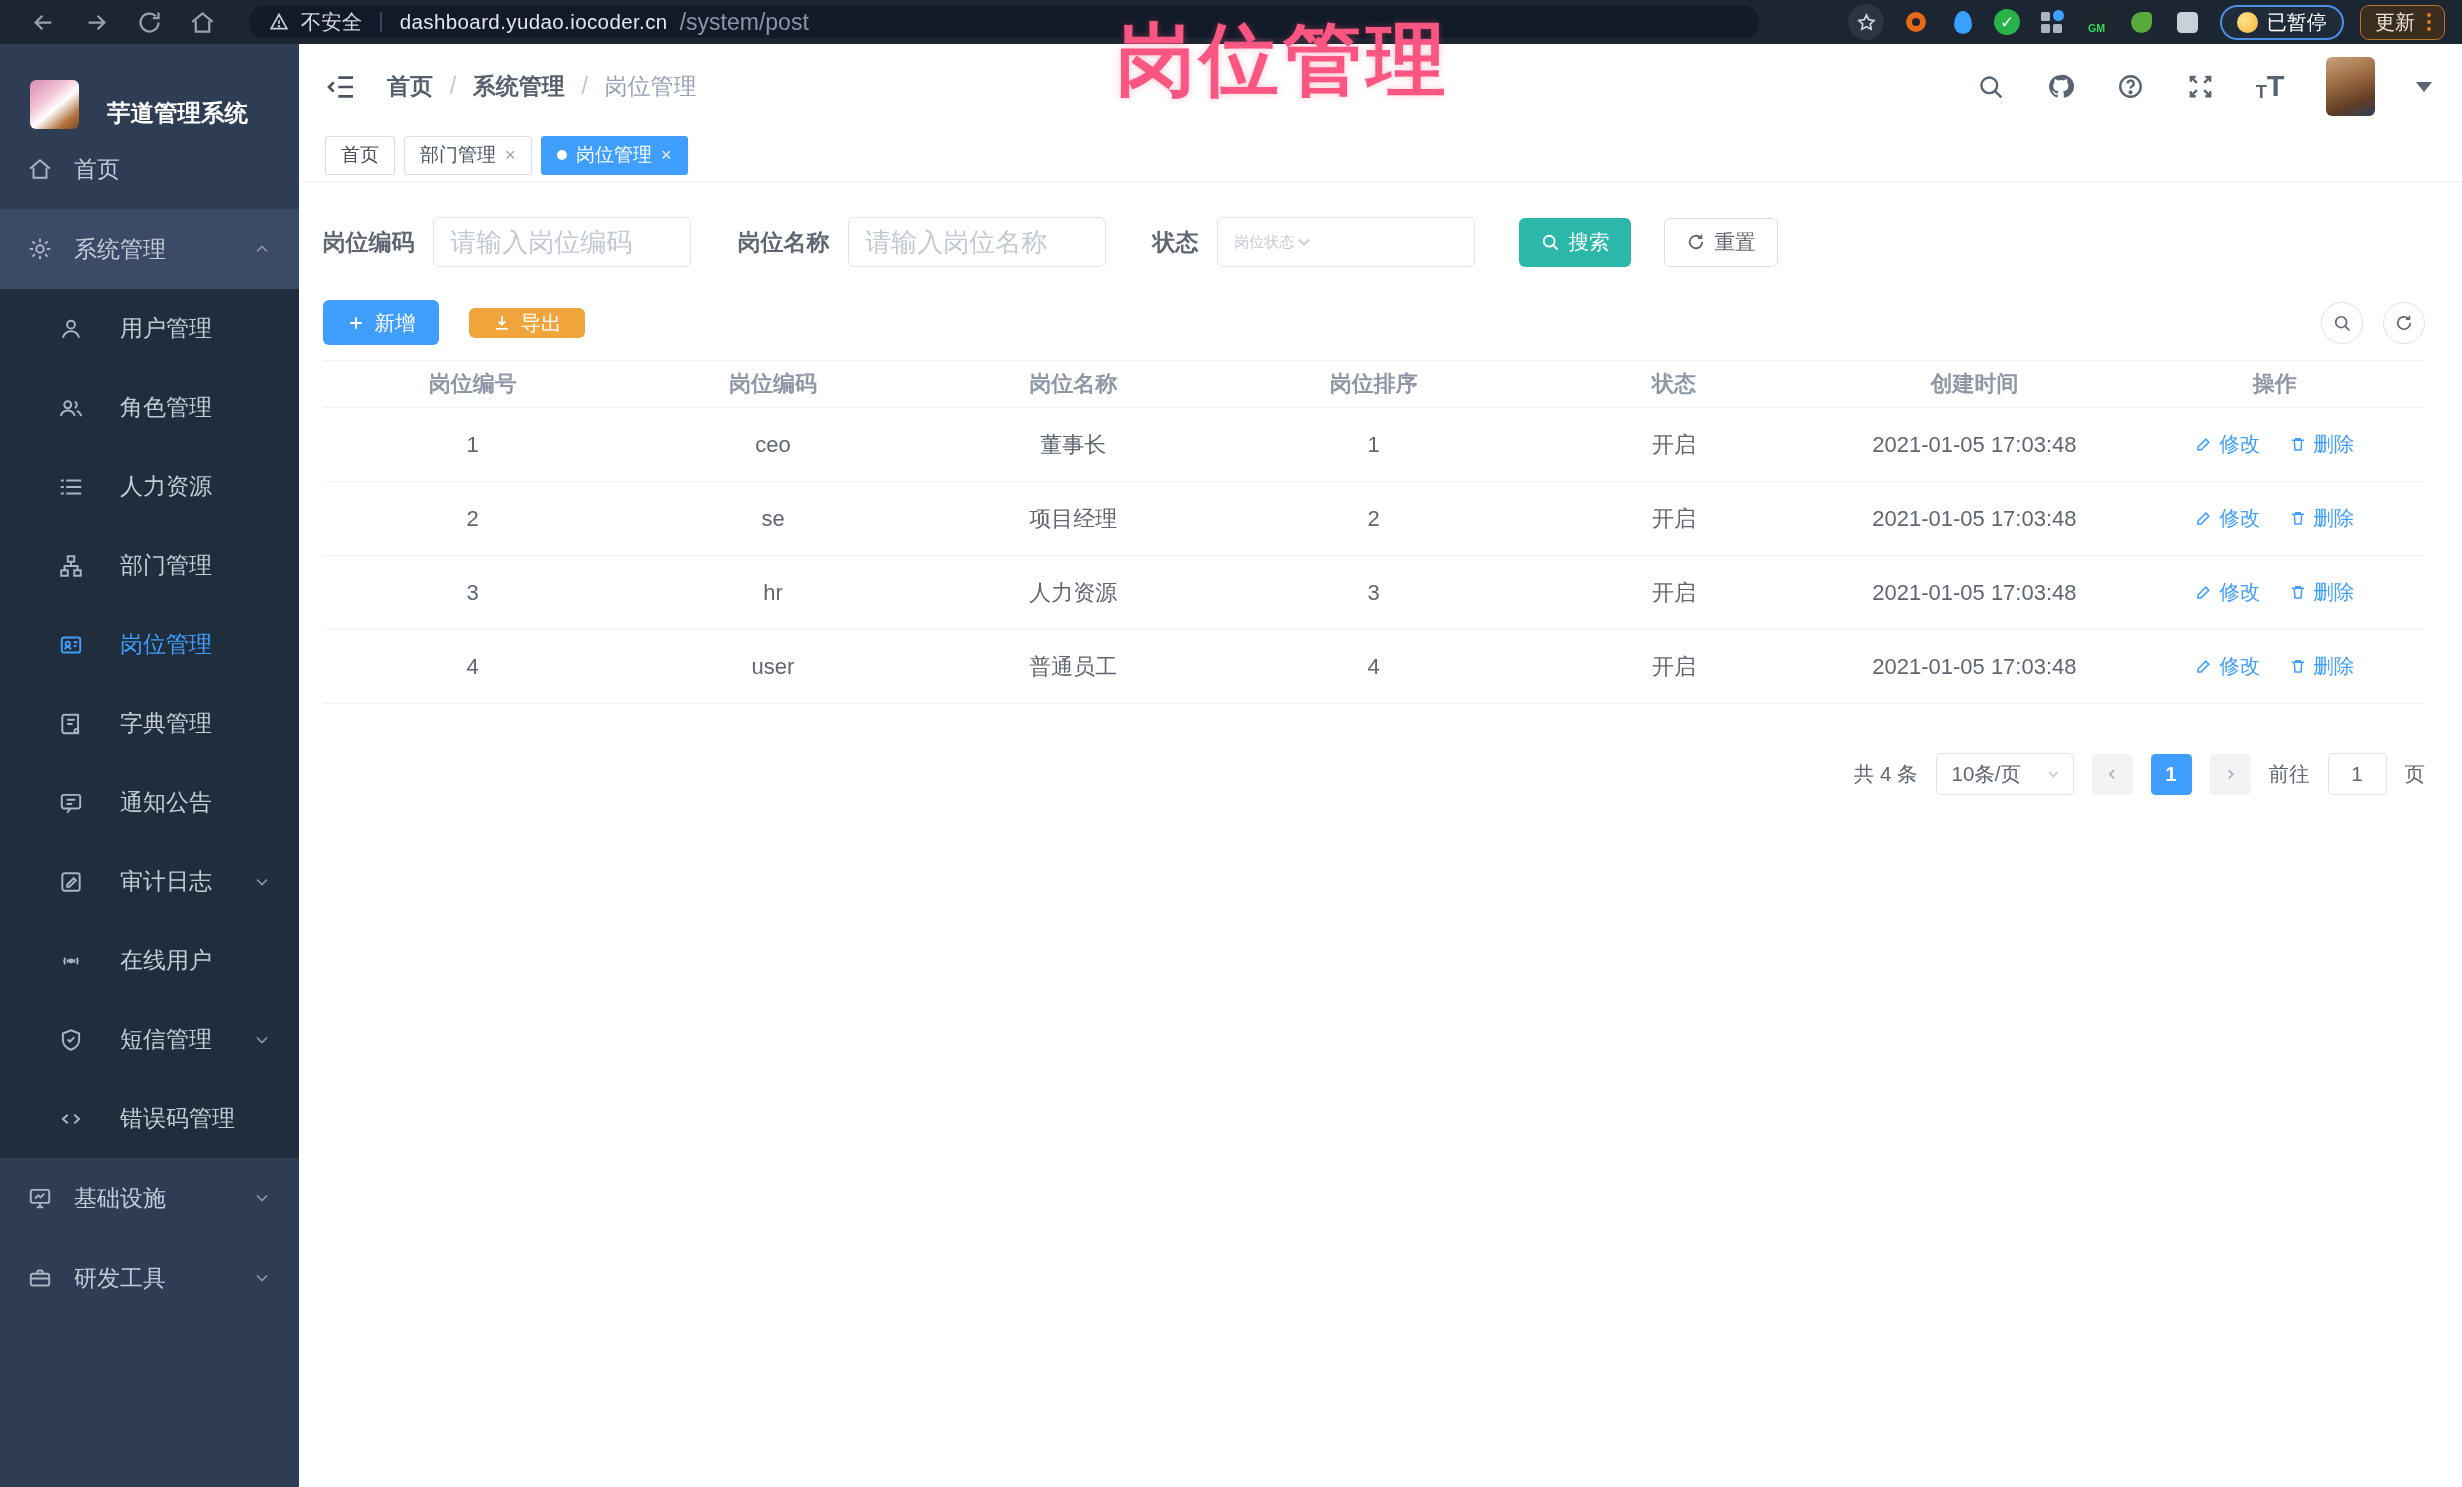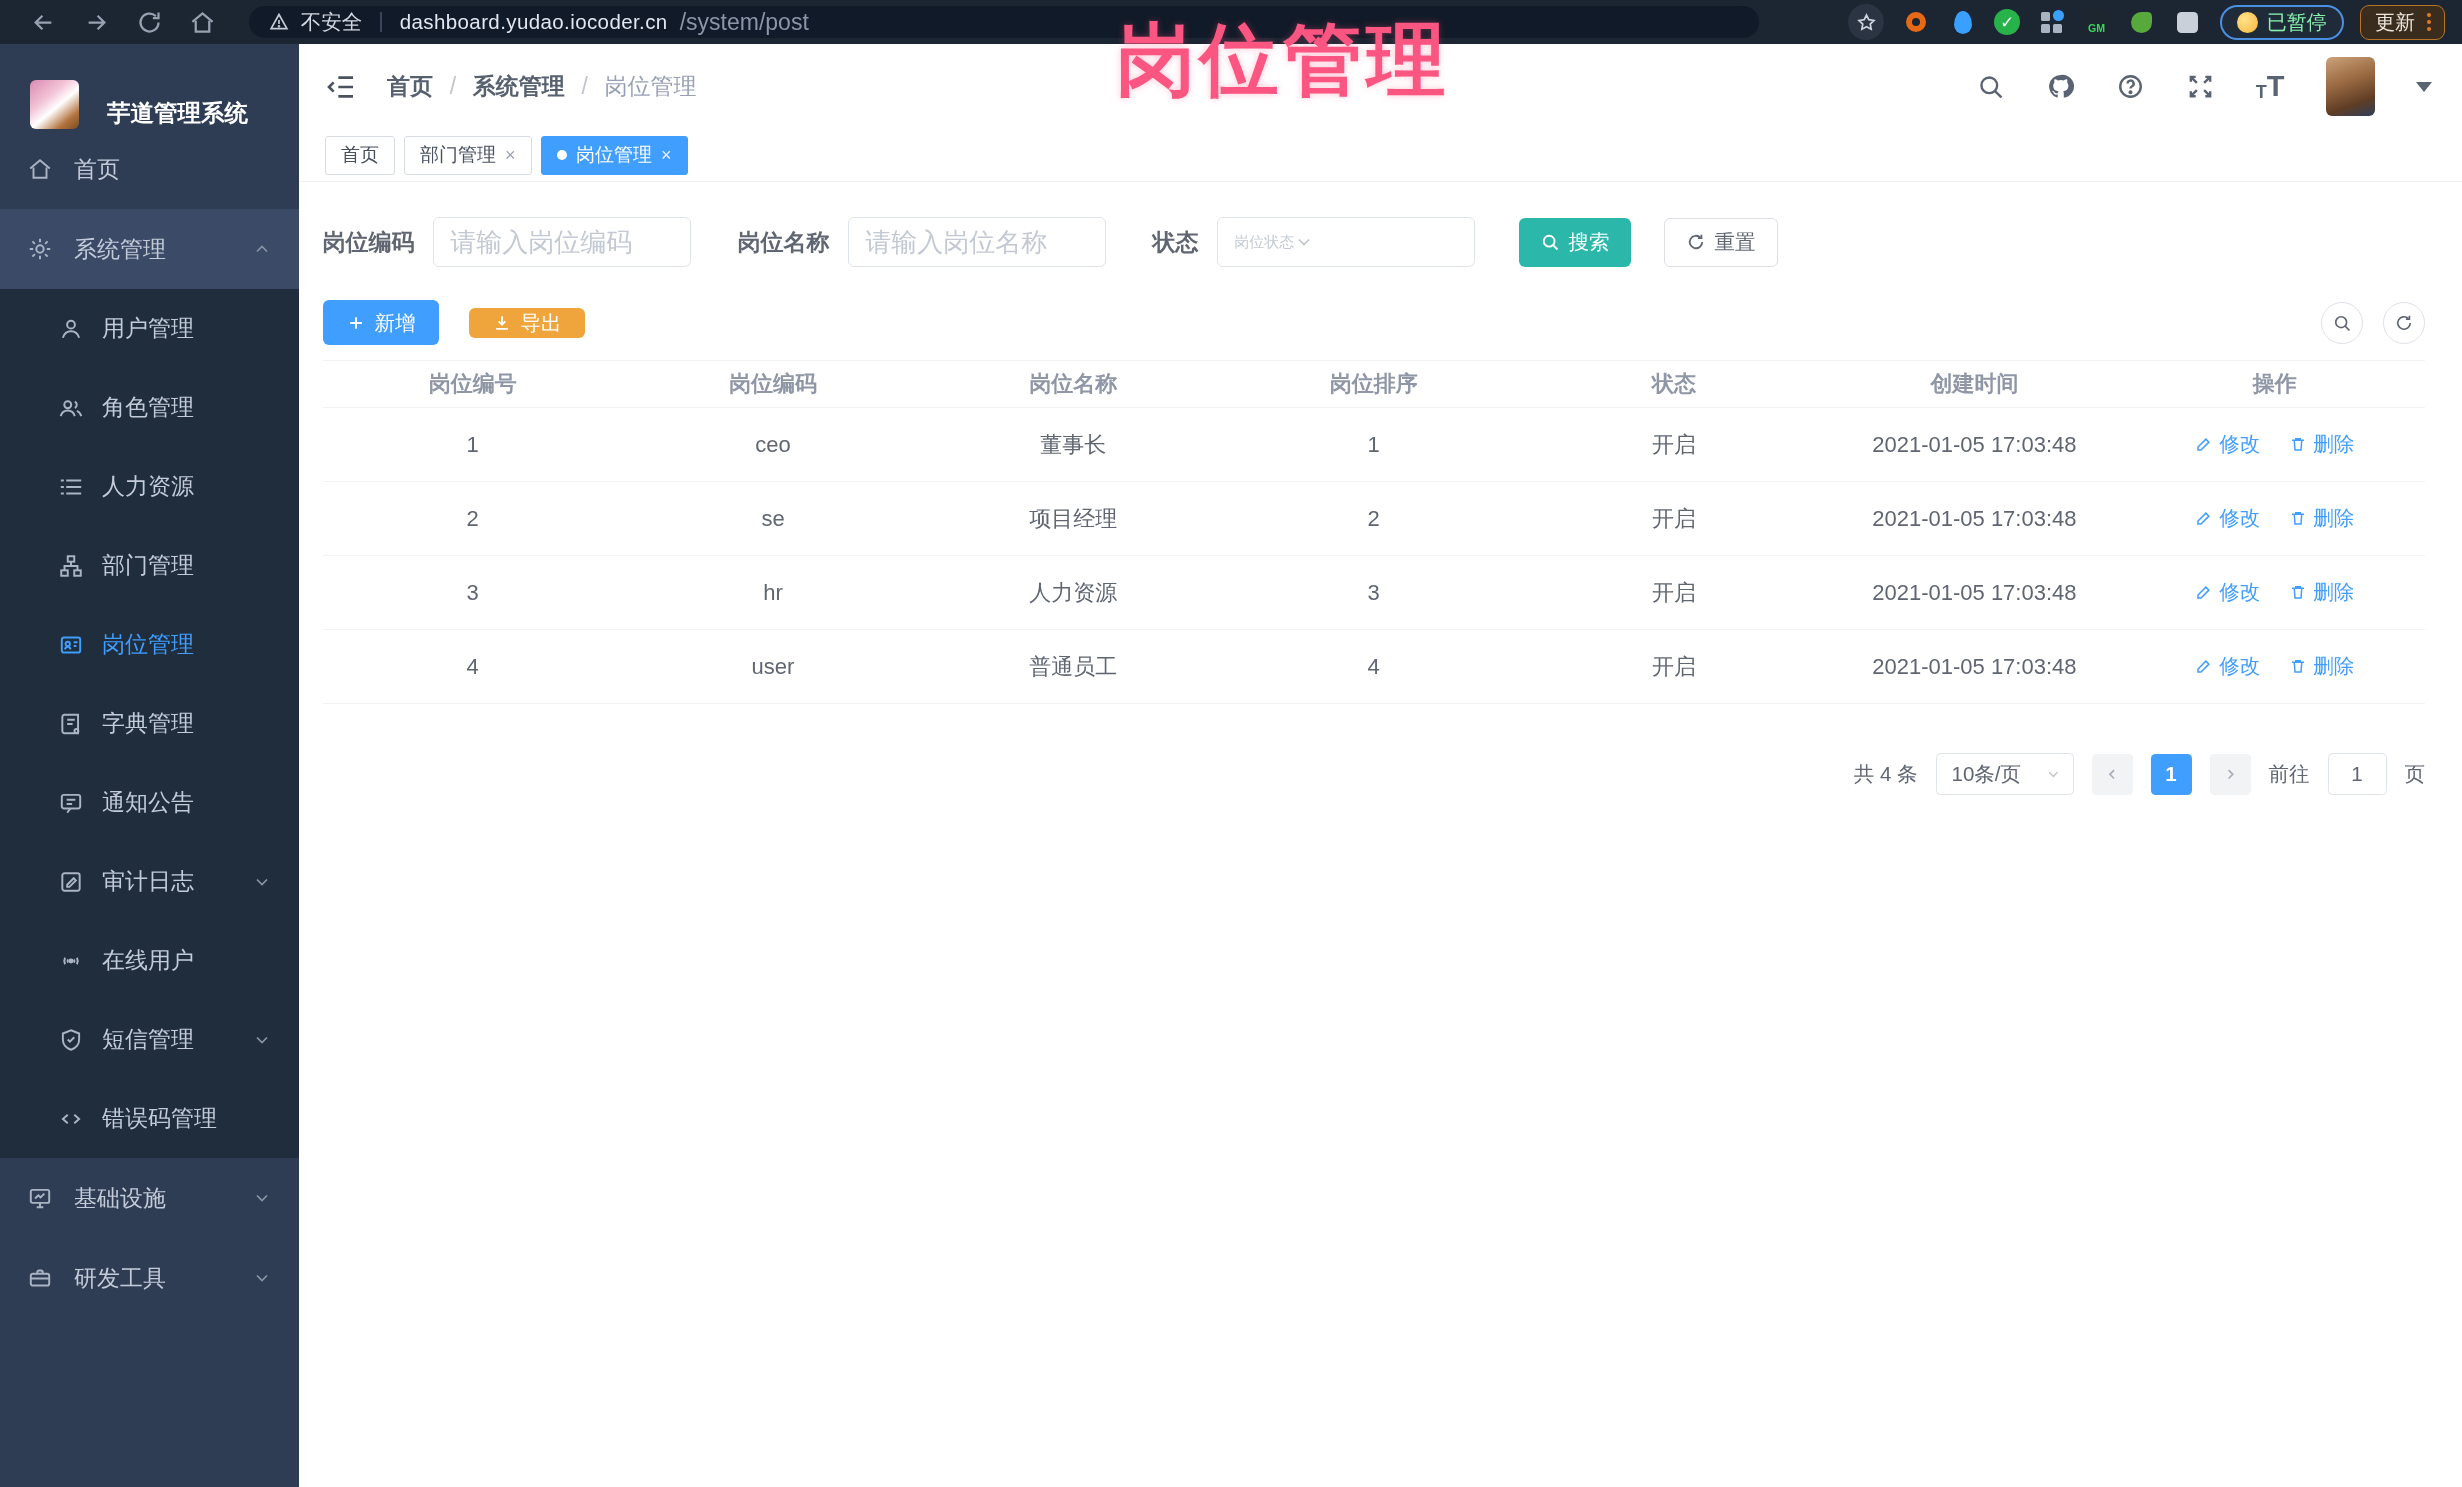--- a/index.html
+++ b/index.html
@@ -30,40 +30,40 @@
   .grid-ic i { position:absolute; width:9px; height:9px; background:#a9b3c1; border-radius:1.5px; }
   .grid-ic i:nth-child(1){left:0;top:0}.grid-ic i:nth-child(2){left:0;top:12px}
   .grid-ic i:nth-child(3){left:12px;top:12px}
   .grid-dot { position:absolute; right:-1.5px; top:-1.5px; width:10.6px; height:10.6px; border-radius:50%; background:#3aa0ff; }
   .gm-box { width:26px; height:26px; background:#1d252f; border-radius:4.5px; display:flex; align-items:flex-end; justify-content:center; font-size:10.6px; font-weight:700; color:#36d95e; padding-bottom:1.5px; }
   .leaf { width:21px; height:21px; background:#57a93c; border-radius:50% 4.5px 50% 50%; }
   .puzzle { width:21px; height:21px; background:#c9d0da; border-radius:4.5px; }
   .paused-pill { height:35px; border-radius:17.4px; border:2.3px solid #4b8fe2; background:#202b3a;
                  display:flex; align-items:center; gap:9px; padding:0 15px; }
   .emoji-face { width:21px; height:21px; border-radius:50%; background:radial-gradient(circle at 35% 35%, #ffe28a, #f6b73c); }
-  .paused-txt { font-size:20px; color:#86efac; }
+  .paused-txt { font-size:20px; color:#ffffff; }
   .update-pill { height:35px; border-radius:9px; border:1.5px solid #b87324; background:#3a2d1e;
                  display:flex; align-items:center; gap:12px; padding:0 13.6px; }
   .update-txt { font-size:20px; color:#e9e3d9; }
   .vdots { display:flex; flex-direction:column; gap:3px; }
   .vdots i { width:3.8px; height:3.8px; border-radius:50%; background:#e07a1f; }
 
   
   .app { position:absolute; left:0; top:44px; width:2462px; height:1444px; display:flex; }
 
   
   .sidebar { width:299px; background:#2f3d54; color:#c3cbd9; flex:0 0 auto; }
   .logo-row { height:85px; display:flex; align-items:flex-end; padding-left:30px; gap:28px; }
   .logo-img { width:49px; height:49px; border-radius:6px;
               background:linear-gradient(140deg,#d98ab0 0%,#f3c3d6 35%,#ffffff 55%,#b4743f 80%,#7a4a22 100%); }
   .logo-title { font-size:23.5px; font-weight:700; color:#ffffff; }
   .m-item { height:80px; display:flex; align-items:center; gap:21px; padding-left:27px; font-size:23px; cursor:pointer; }
   .m-item.parent-open { background:#3b4a66; }
   .sub { background:#1f2d3d; }
-  .s-item { height:79px; display:flex; align-items:center; gap:18px; padding-left:58px; font-size:23px; cursor:pointer; }
+  .s-item { height:79px; display:flex; align-items:center; gap:36px; padding-left:58px; font-size:23px; cursor:pointer; }
   .s-item.active { color:#409eff; }
   .mi { width:26px; height:26px; color:#aab4c4; flex:0 0 auto; }
   .s-item.active .mi { color:#409eff; }
   .chev { margin-left:auto; margin-right:27px; width:20px; height:20px; color:#8b95a5; }
 
   
   .main { flex:1; display:flex; flex-direction:column; background:#fff; min-width:0; }
   .hdr { height:85px; display:flex; align-items:center; padding:0 26px; }
   .fold-ic { width:32px; height:32px; color:#4a5260; }
   .crumbs { margin-left:30px; display:flex; align-items:center; gap:16.7px; font-size:23px; }

